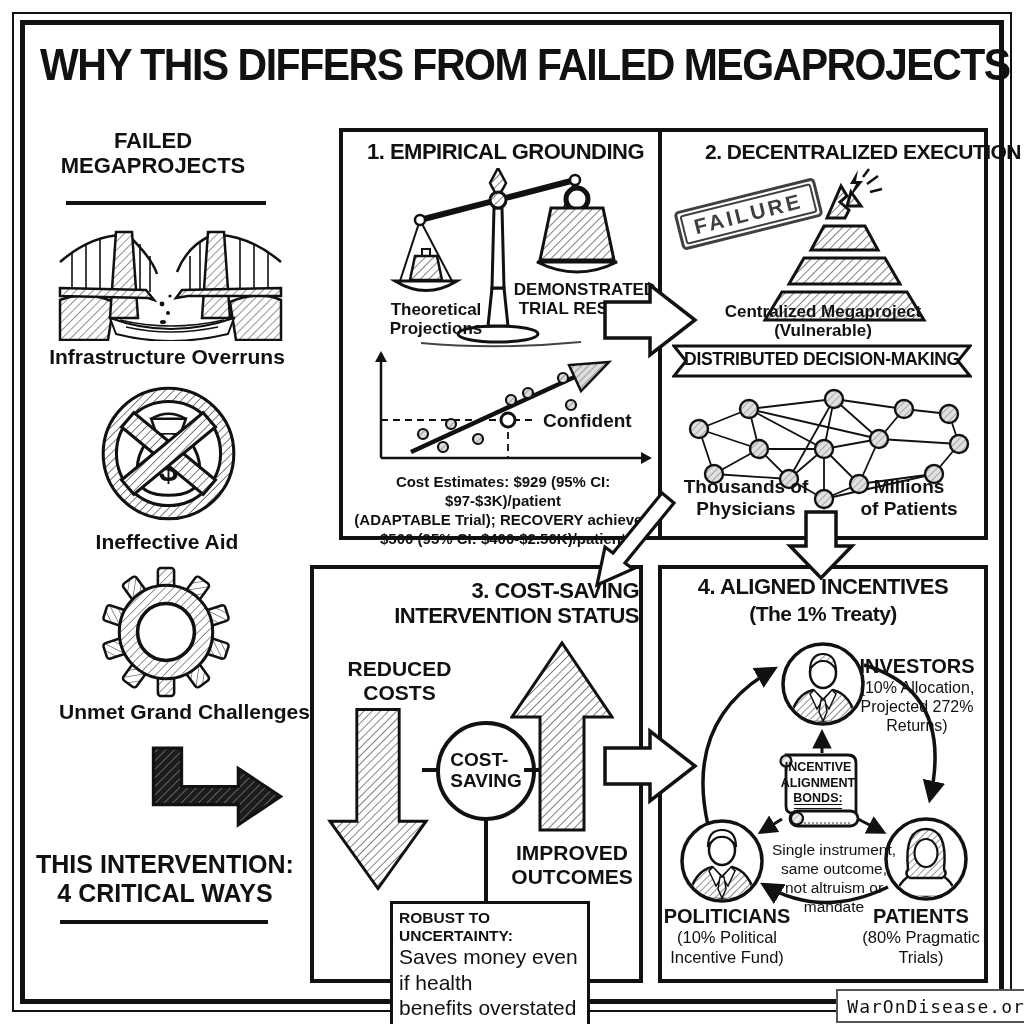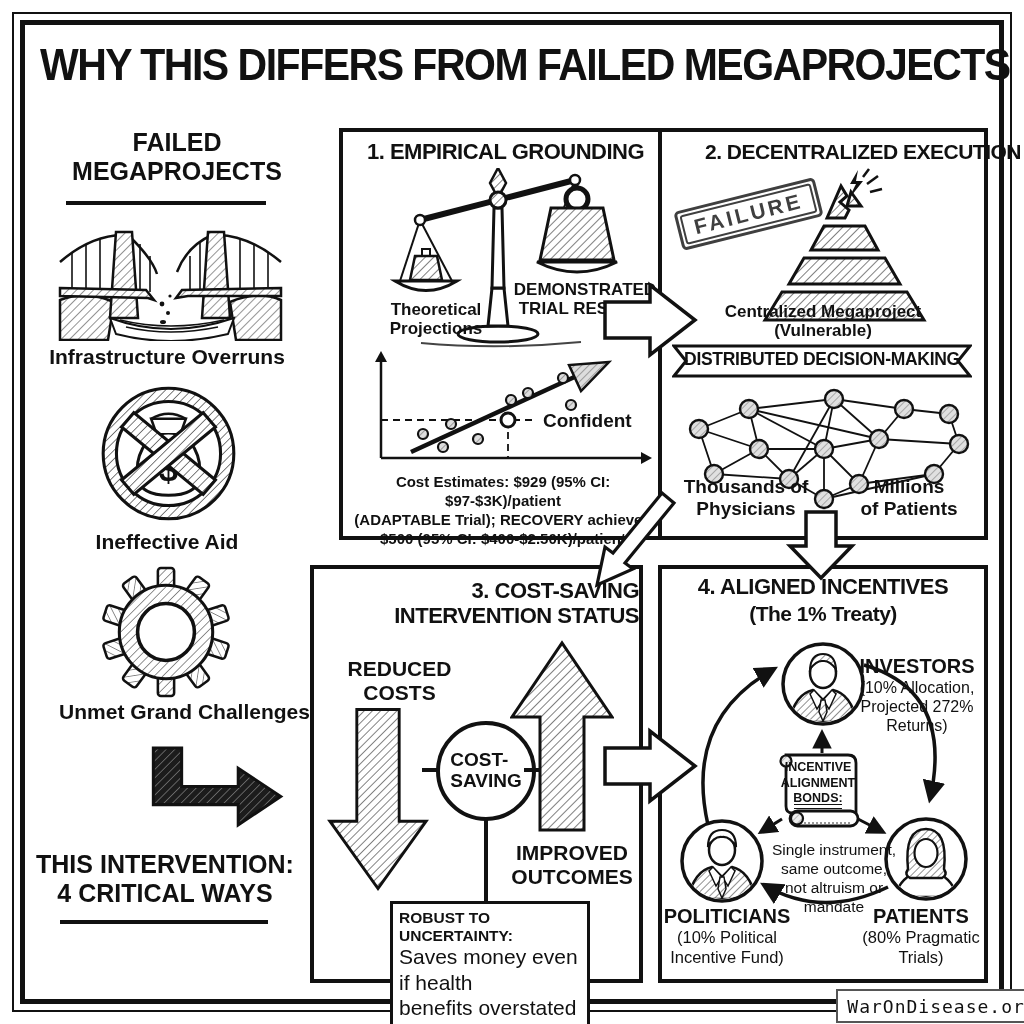--- a/index.html
+++ b/index.html
@@ -33,21 +33,21 @@
 </style>
 </head>
 <body>
 
 <div id="stage">
   <div class="frame-outer"></div>
   <div class="frame-inner"></div>
 
   <div class="abs main-title c">WHY THIS DIFFERS FROM FAILED MEGAPROJECTS</div>
 
-  <div class="abs c lbl pre" style="left:52px;top:128px;width:250px;font-size:25px;">FAILED
+  <div class="abs c lbl pre" style="left:28px;top:128px;width:250px;font-size:22px;">FAILED
 MEGAPROJECTS</div>
   <div class="abs underline-bar" style="left:66px;top:201px;width:200px;"></div>
 
   <div class="abs" style="left:58px;top:206px;">
     <svg width="225" height="135" viewBox="0 0 225 135">
       <defs>
         <pattern id="hbr" width="6" height="6" patternUnits="userSpaceOnUse" patternTransform="rotate(45)">
           <rect width="6" height="6" fill="#fff"></rect>
             <line x1="0" y1="0" x2="0" y2="6" stroke="#666" stroke-width="1.4"></line>
         </pattern>

